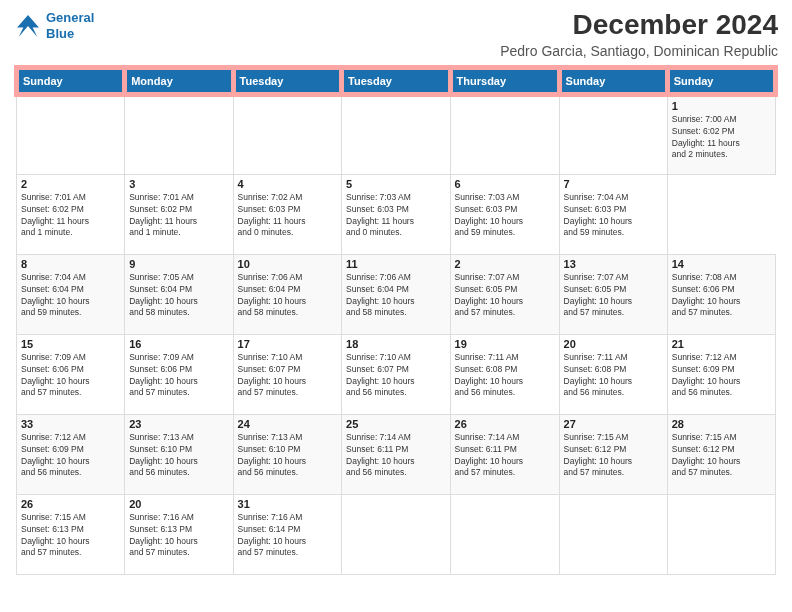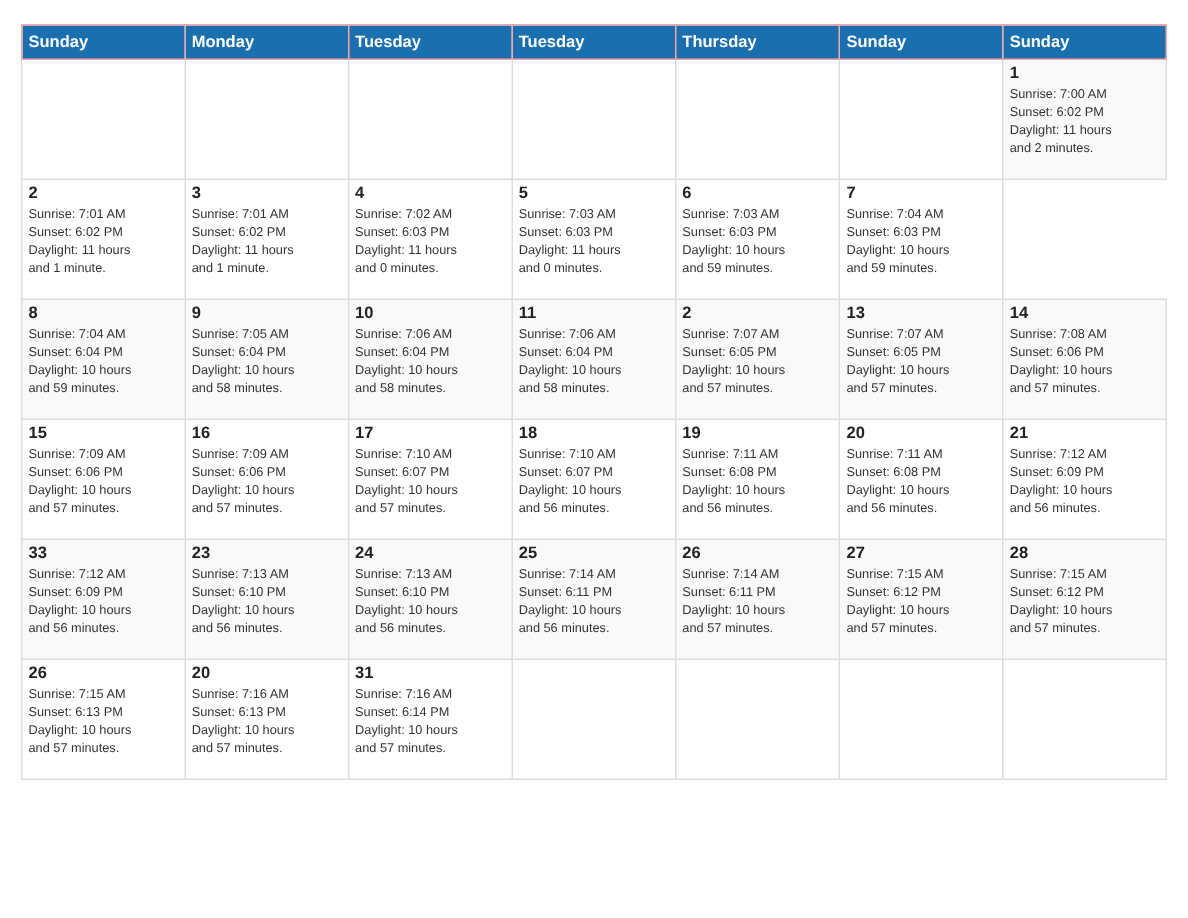--- a/index.html
+++ b/index.html
@@ -58,21 +58,21 @@
       border-collapse: collapse;
       font-size: 9px;
     }
     .calendar thead th {
       background: #1a6faf;
       color: #fff;
       padding: 5px 4px;
       text-align: left;
       font-size: 11px;
       font-weight: bold;
-      border: 1px solid #fca5a5;
+      border: 5px solid #fca5a5;
     }
     .calendar tbody td {
       vertical-align: top;
       border: 1px solid #ddd;
       padding: 3px 4px;
       width: 113px;
       height: 80px;
       background: #fff;
     }
     .calendar tbody tr:nth-child(odd) td {
@@ -92,20 +92,33 @@
     }
     .empty-cell {
       background: #fff !important;
     }
   </style>
 </head>
 <body>
 
 <div class="page">
   <div class="header">
+    <div class="logo">
+      <svg class="logo-icon" viewBox="0 0 36 36">
+        <polygon points="18,4 32,20 24,20 30,32 18,18 6,32 12,20 4,20" fill="#1a6faf"></polygon>
+      </svg>
+      <div class="logo-text">
+        <div><span>General</span></div>
+        <div style="color:#1a6faf">Blue</div>
+      </div>
+    </div>
+    <div class="title-area">
+      <div class="main-title">December 2024</div>
+      <div class="subtitle">Pedro Garcia, Santiago, Dominican Republic</div>
+    </div>
   </div>
 
   <table class="calendar">
     <thead>
       <tr>
         <th>Sunday</th>
         <th>Monday</th>
         <th>Tuesday</th>
         <th>Tuesday</th>
         <th>Thursday</th>

